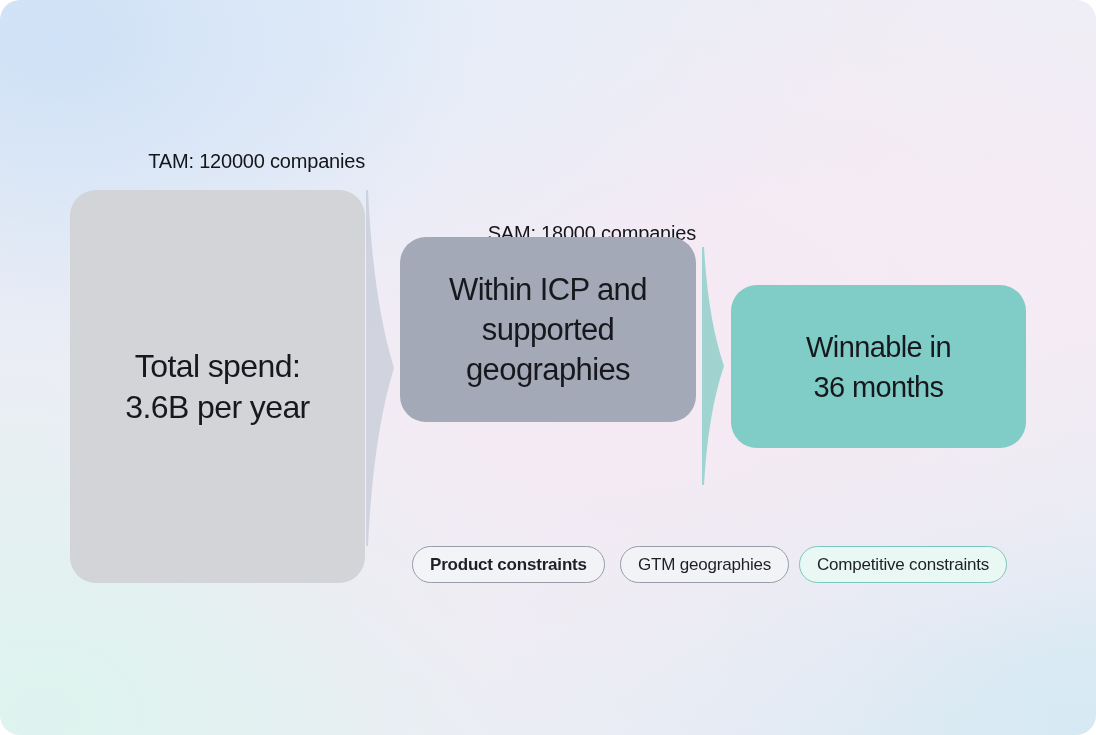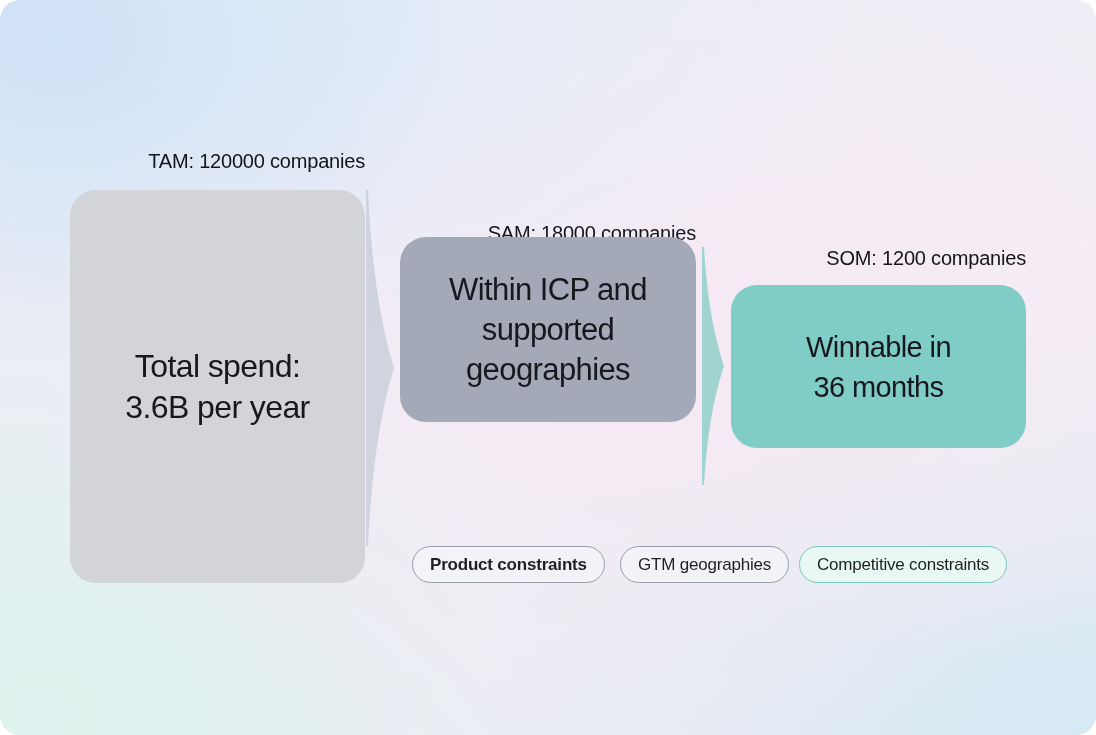--- a/index.html
+++ b/index.html
@@ -98,21 +98,20 @@
   <div class="stage-box sam-box" style="background-color: rgb(163, 169, 182);">
     <div class="stage-text">Within ICP and
 supported
 geographies</div>
   </div>
 
   <svg class="arrow arrow-2" width="22" height="238" viewBox="0 0 22 238">
     <path d="M 2 0 Q 6 72 22 119 Q 6 166 2 238 L 0 238 L 0 0 Z" fill="rgba(114,199,189,0.65)"></path>
   </svg>
 
-  <div class="stage-label som-label">SOM: 1200 companies</div>
   <div class="stage-box som-box" style="background-color: rgb(128, 205, 199);">
     <div class="stage-text">Winnable in
 36 months</div>
   </div>
 
   <div class="pill pill-product" style="background-color: rgba(242, 244, 247, 0.85); border-color: rgb(151, 157, 166); font-weight: bold;">Product constraints</div>
   <div class="pill pill-gtm" style="background-color: rgba(242, 244, 247, 0.85); border-color: rgb(151, 157, 166);">GTM geographies</div>
   <div class="pill pill-competitive" style="background-color: rgb(233, 248, 243); border-color: rgb(124, 199, 188);">Competitive constraints</div>
 
 </div>

